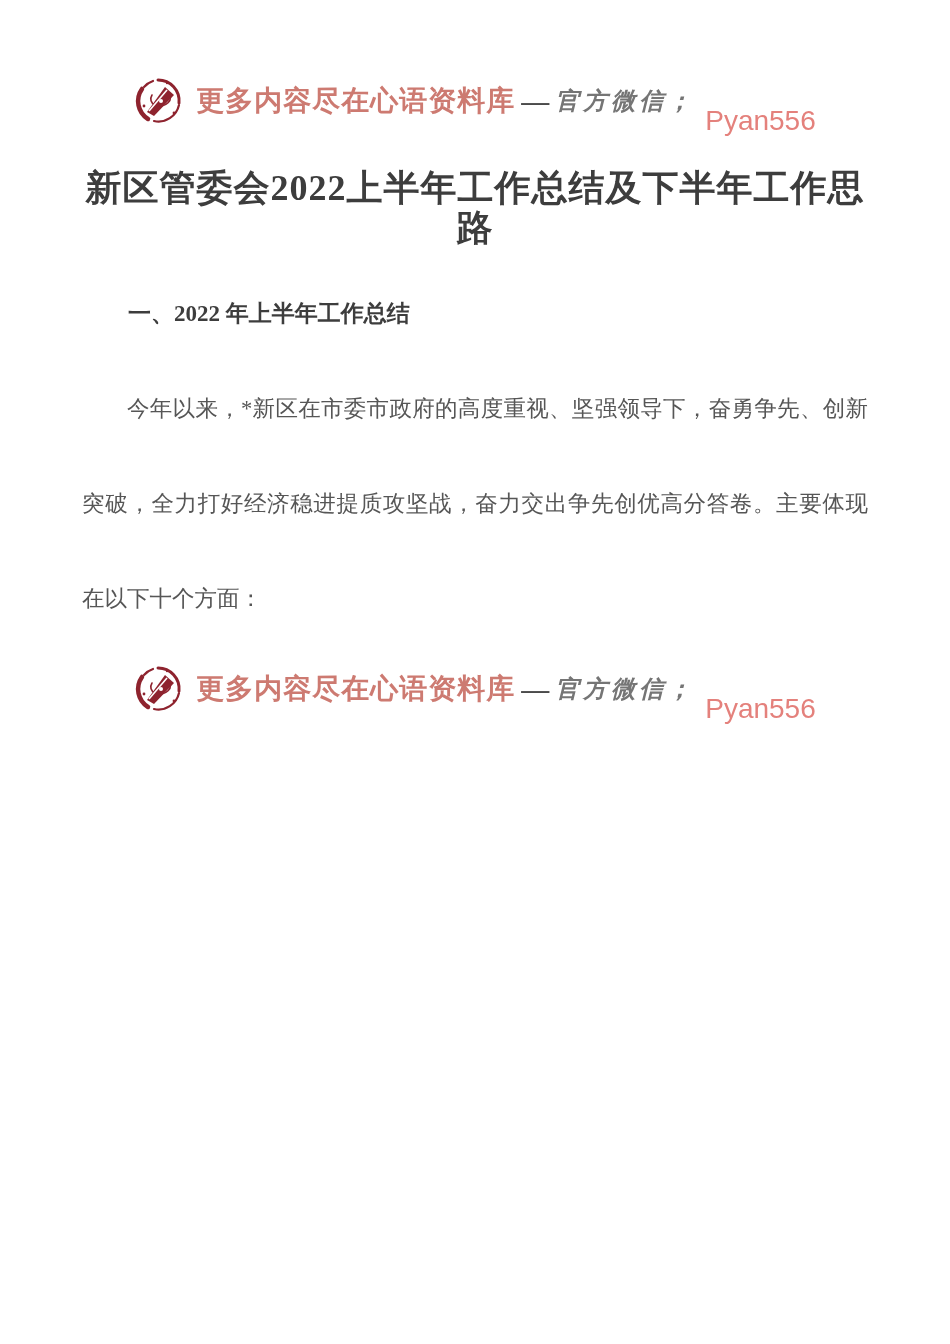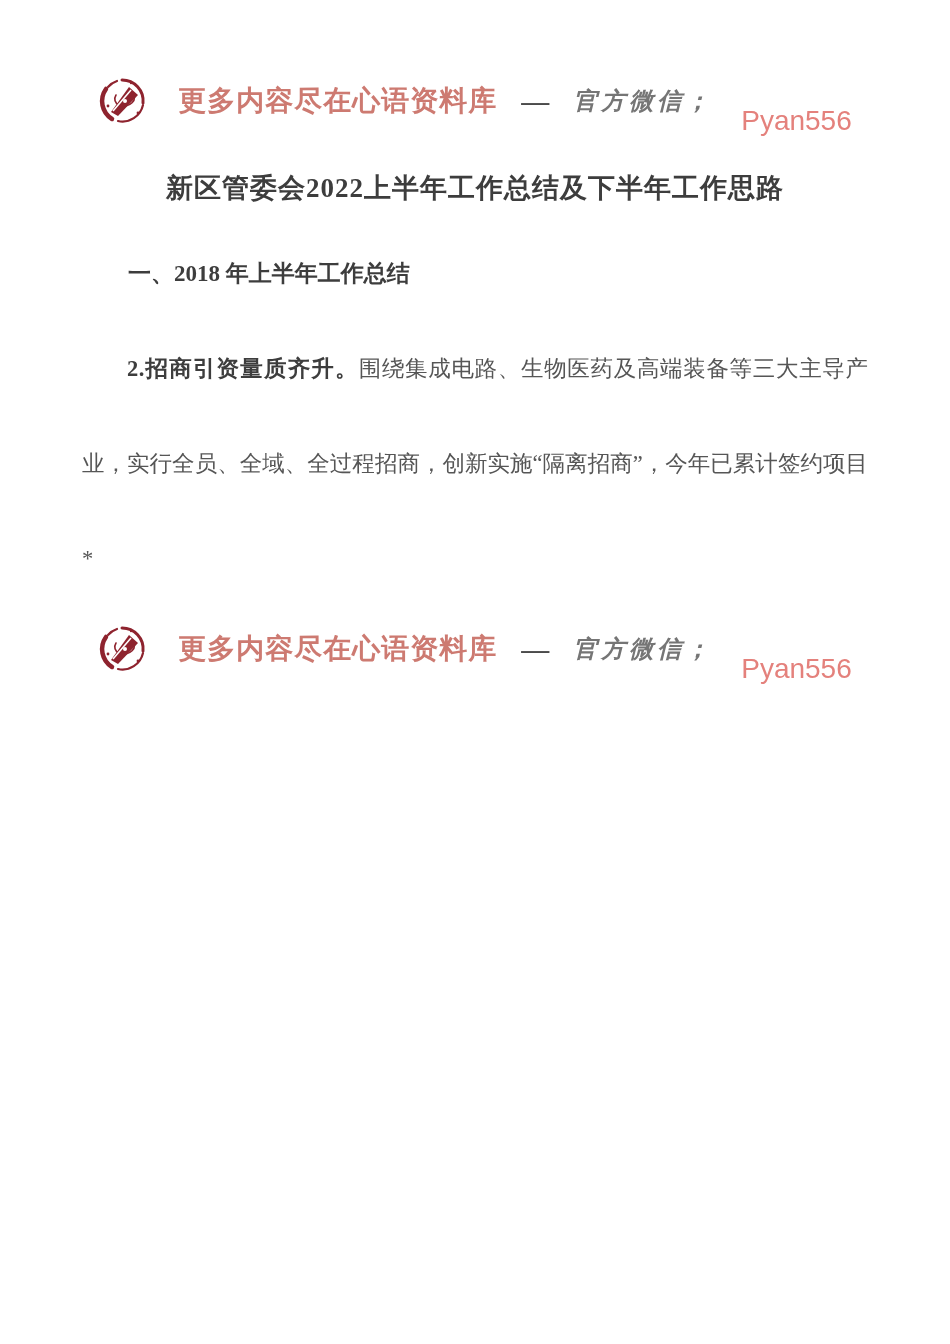--- a/index.html
+++ b/index.html
@@ -14,21 +14,21 @@
     margin: 0 auto;
     background: #ffffff;
     overflow: hidden;
     font-family: "Liberation Serif", "DejaVu Serif", serif;
   }
   
   .watermark {
     display: flex;
     align-items: center;
     justify-content: center;
-    gap: 28px;
+    gap: 10px;
     white-space: nowrap;
   }
   .watermark.header { padding-top: 72px; height: 58px; }
   .watermark.footer { margin-top: 14px; height: 58px; }
   .wm-logo {
     width: 52px;
     height: 52px;
     flex: 0 0 auto;
     display: inline-block;
   }
@@ -54,21 +54,21 @@
   .wm-id {
     font-size: 28px;
     font-family: "Liberation Sans", "DejaVu Sans", sans-serif;
     color: var(--wechat-id-pink, #e4817c);
     margin-top: 39px;
   }
   
   .doc-title {
     margin: 38px 82px 0 82px;
     text-align: center;
-    font-size: 27px;
+    font-size: 36px;
     line-height: 40px;
     font-weight: bold;
     color: var(--heading-text, #3d3d3d);
     letter-spacing: 1px;
   }
   .content {
     margin: 18px 82px 0 82px;
     line-height: 95px;
     font-size: 22.5px;
     color: var(--body-text, #565656);
@@ -114,25 +114,25 @@
     </span>
     <span class="wm-brand">更多内容尽在心语资料库</span>
     <span class="wm-dash">—</span>
     <span class="wm-label">官方微信；</span>
     <span class="wm-id">Pyan556</span>
   </div>
 
   <h1 class="doc-title">新区管委会2022上半年工作总结及下半年工作思路</h1>
 
   <div class="content">
-    <div class="section-heading">一、2018 年上半年工作总结</div>
+    <div class="section-heading">一、2022 年上半年工作总结</div>
+
+    <p class="para"><b></b><span>今年以来，*新区在市委市政府的高度重视、坚强领导下，奋勇争先、创新突破，全力打好经济稳进提质攻坚战，奋力交出争先创优高分答卷。主要体现在以下十个方面：</span></p>
 
 
-
-    <p class="para"><b>2.招商引资量质齐升。</b><span>围绕集成电路、生物医药及高端装备等三大主导产业，实行全员、全域、全过程招商，创新实施“隔离招商”，今年已累计签约项目*</span></p>
   </div>
 
   <div class="watermark footer">
     <span class="wm-logo">
       <svg viewBox="0 0 52 52" width="52" height="52">
         <g stroke="#8e232e" fill="none" stroke-linecap="round">
           <path d="M24 5 A21 21 0 0 1 45 28" stroke-width="3"></path>
           <path d="M45 30 A21 21 0 0 1 20 46" stroke-width="2.2"></path>
           <path d="M14 44 A21 21 0 0 1 8 14" stroke-width="4.5"></path>
           <path d="M10 12 A21 21 0 0 1 19 6" stroke-width="2.2"></path>

